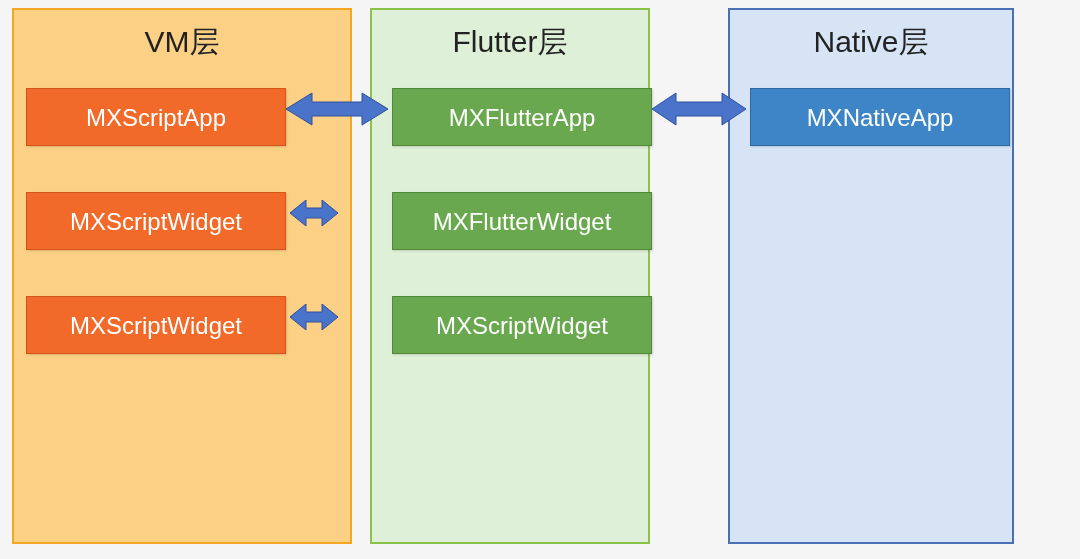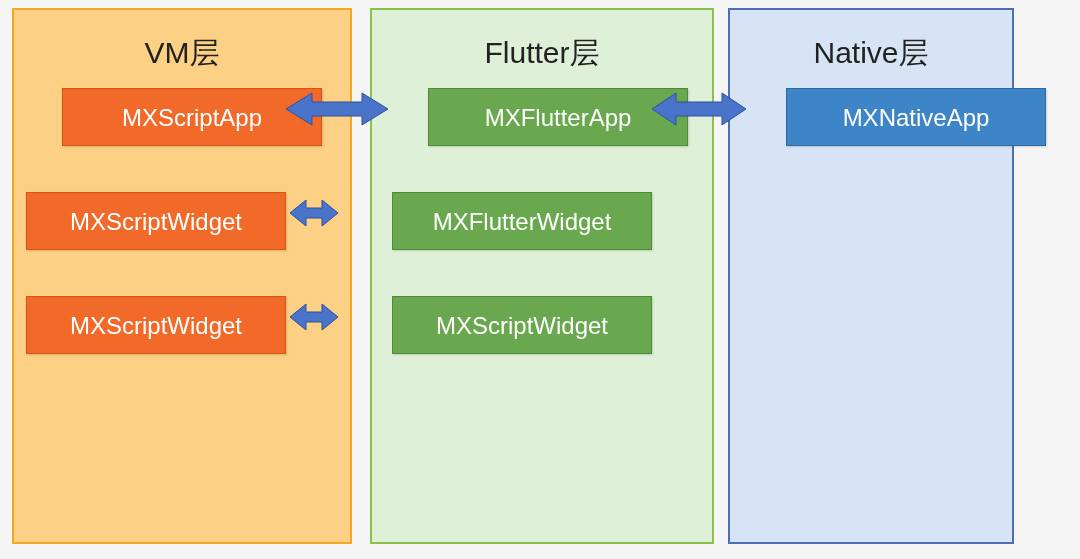--- a/index.html
+++ b/index.html
@@ -14,31 +14,31 @@
     .diagram {
       position: relative;
       width: 100%;
       height: 100%;
     }
     .column {
       position: absolute;
       top: 8px;
       height: 536px;
       border: 2px solid;
-      padding-top: 23px;
+      padding-top: 12px;
     }
     .col-vm {
       left: 12px;
       width: 340px;
       background: #fdd185;
       border-color: #f5a623;
     }
     .col-flutter {
       left: 370px;
-      width: 344px;
+      width: 280px;
       background: #dff0d8;
       border-color: #8bc34a;
     }
     .col-native {
       left: 728px;
       width: 286px;
       background: #d6e4f5;
       border-color: #4a6fb5;
     }
     .col-title {
@@ -54,21 +54,21 @@
       line-height: 58px;
       text-align: center;
       font-size: 24px;
       color: #fff;
       border: 1px solid rgba(0,0,0,0.15);
       box-shadow: 1px 1px 2px rgba(0,0,0,0.15);
     }
     .box-orange { background: #f26a2a; border-color: #d45518; }
     .box-green  { background: #6aa84f; border-color: #4f8a38; }
     .box-blue   { background: #3d85c6; border-color: #2c6aa3; text-align: center; }
-    .row1 { top: 78px; margin-left: 36px; }
+    .row1 { top: 78px; }
     .row2 { top: 182px; }
     .row3 { top: 286px; }
     
     .col-vm .box { left: 12px; width: 260px; }
     
     .col-flutter .box { left: 20px; width: 260px; }
     
     .col-native .box { left: 20px; width: 260px; }
     .arrow {
       position: absolute;

